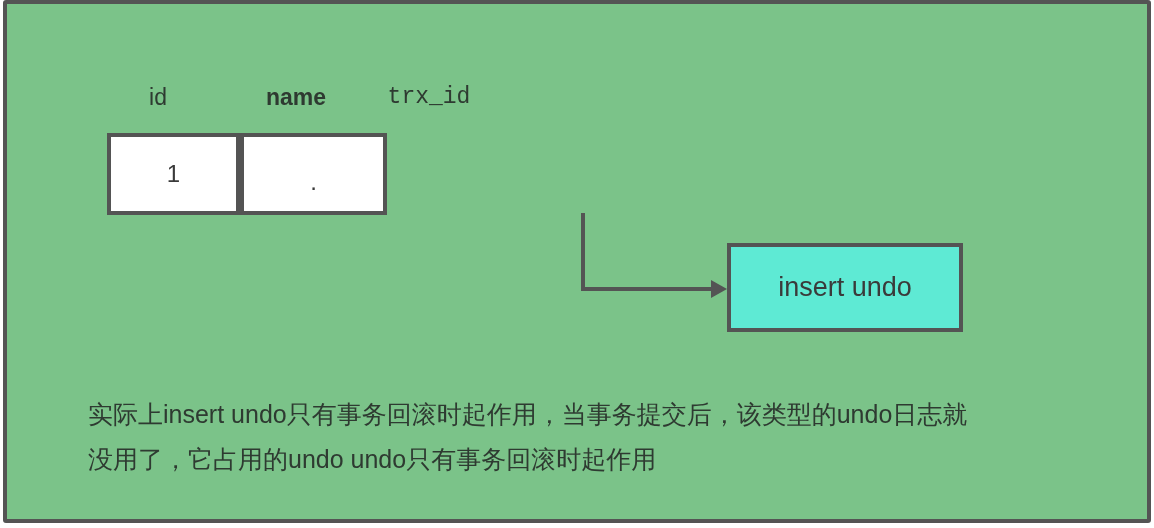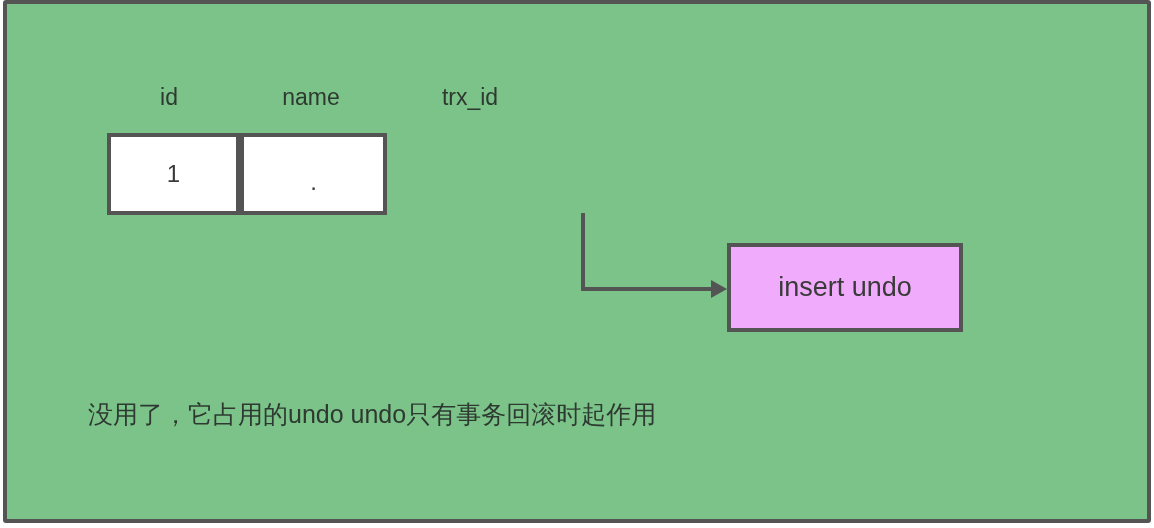--- a/index.html
+++ b/index.html
@@ -29,23 +29,23 @@
   }
   
   .col-header {
     position: absolute;
     top: 84px;
     transform: translateX(-50%);
     font-size: 23px;
     color: var(--text, #2e3a31);
     white-space: nowrap;
   }
-  .col-header.h-id    { left: 169px; }
-  .col-header.h-name  { left: 311px; }
-  .col-header.h-trxid { left: 470px; }
+  .col-header.h-id    { left: 158px; }
+  .col-header.h-name  { left: 296px; font-weight: bold; }
+  .col-header.h-trxid { left: 429px; font-family: Liberation Mono, monospace; }
   .col-header.h-rollp { left: 578px; }
   
   .record-row {
     position: absolute;
     left: 107px;
     top: 133px;
     height: 82px;
     display: flex;
   }
   .cell {
@@ -85,21 +85,21 @@
     stroke: none;
   }
   
   .undo-box {
     position: absolute;
     left: 727px;
     top: 243px;
     width: 236px;
     height: 89px;
     box-sizing: border-box;
-    background: #f0abfc;
+    background: #5eead4;
     border: 4px solid var(--line, #545454);
     display: flex;
     align-items: center;
     justify-content: center;
     font-size: 27px;
     color: #3a3a3a;
   }
   
   .note {
     position: absolute;
@@ -134,16 +134,17 @@
   <svg class="arrow-layer" viewBox="0 0 1154 528">
     <polyline class="arrow-line" points="583,213 583,289 712,289"></polyline>
     <polygon class="arrow-head" points="711,280 727,289 711,298"></polygon>
   </svg>
 
   <div class="undo-box">
     <span>insert undo</span>
   </div>
 
   <div class="note">
+    <div>实际上insert undo只有事务回滚时起作用，当事务提交后，该类型的undo日志就</div>
     <div>没用了，它占用的undo undo只有事务回滚时起作用</div>
   </div>
 
 </div>
 
 </body></html>

